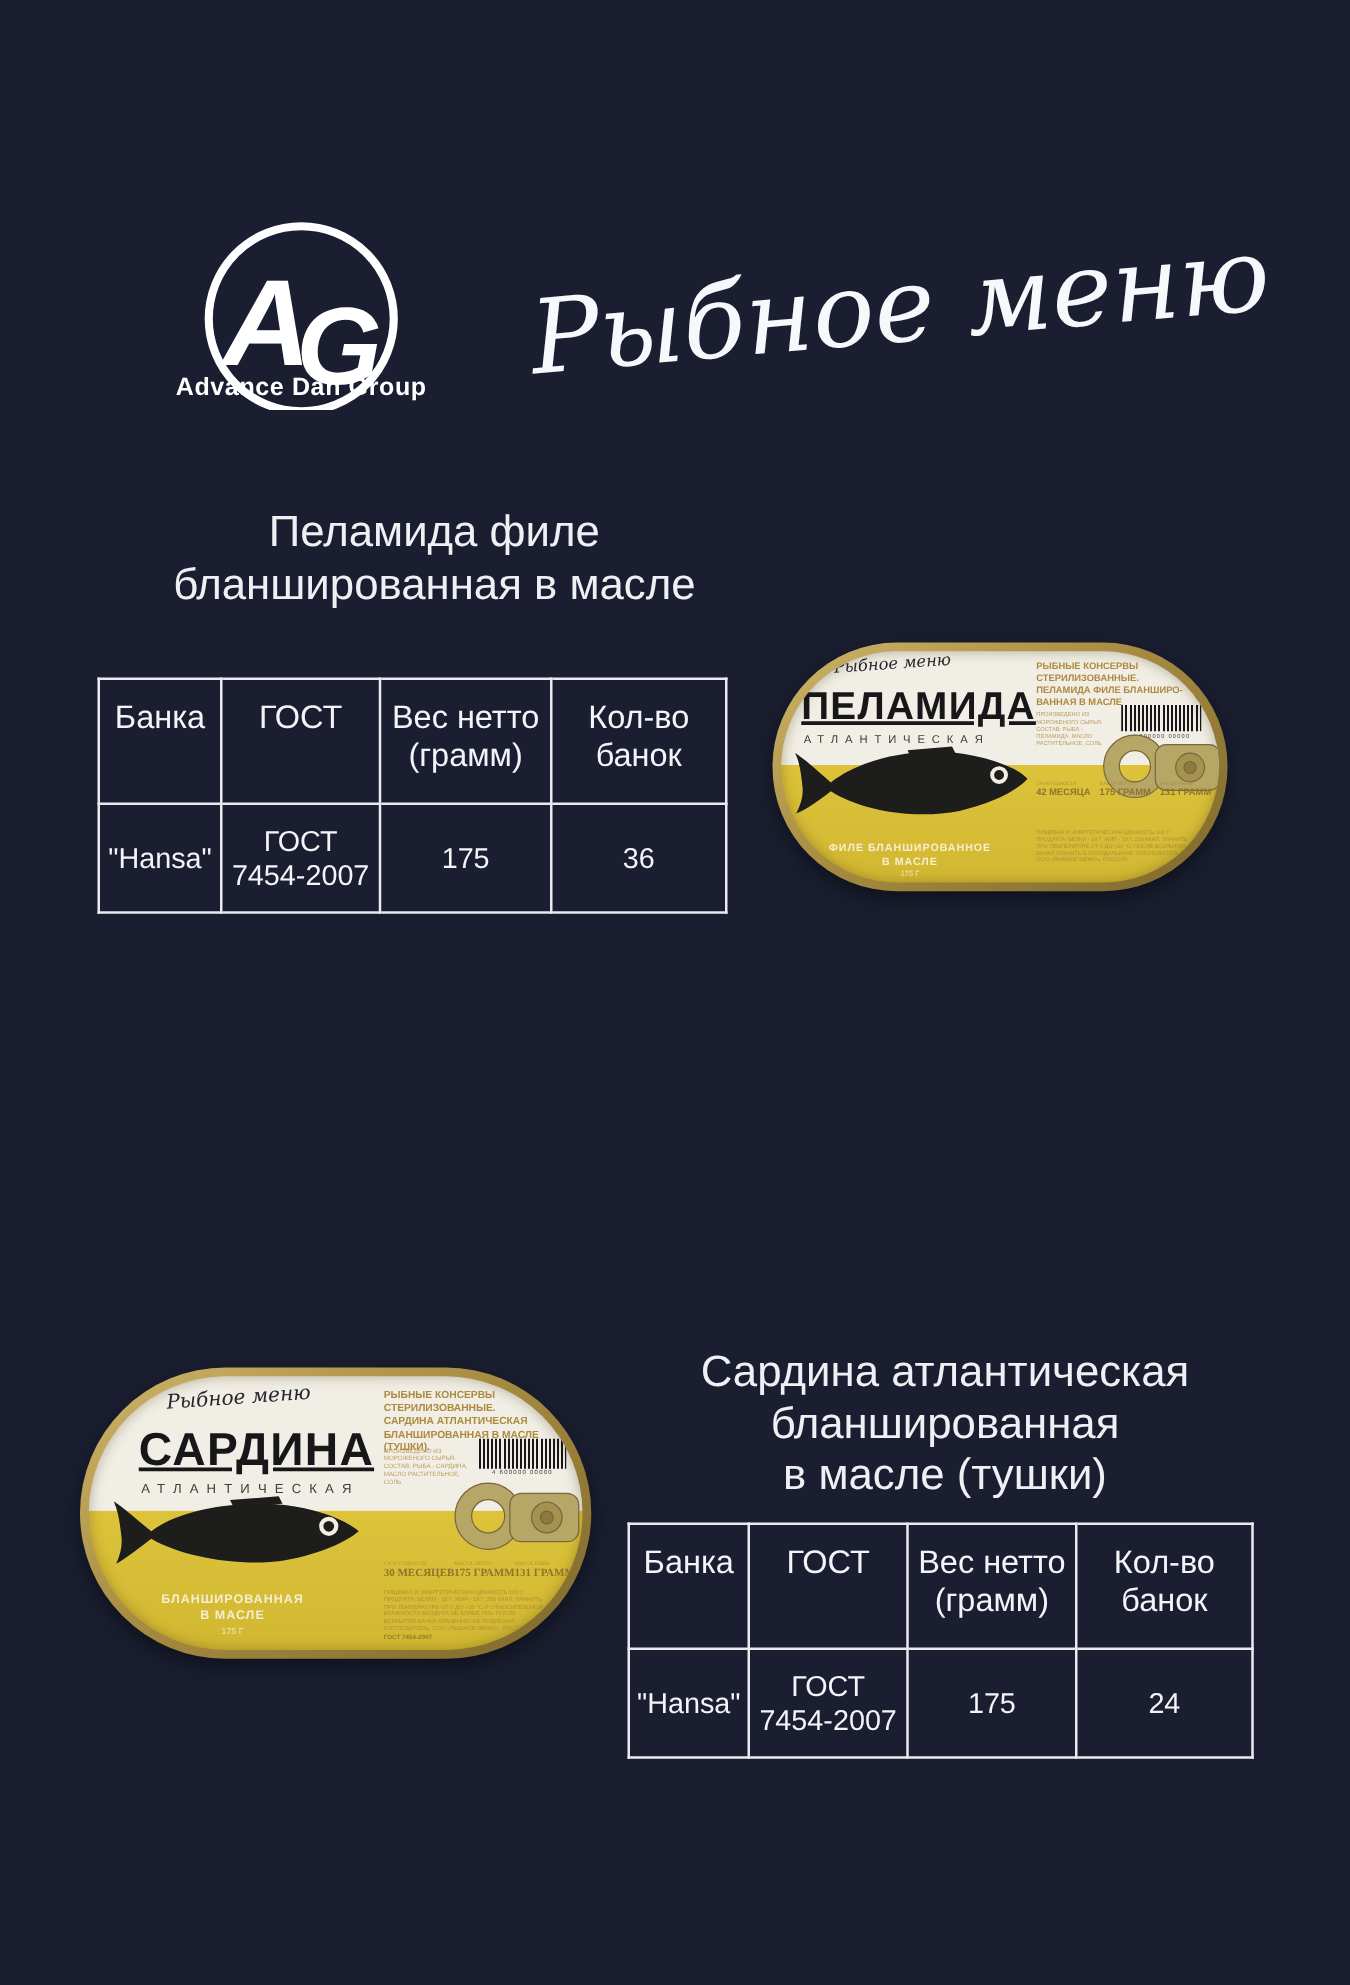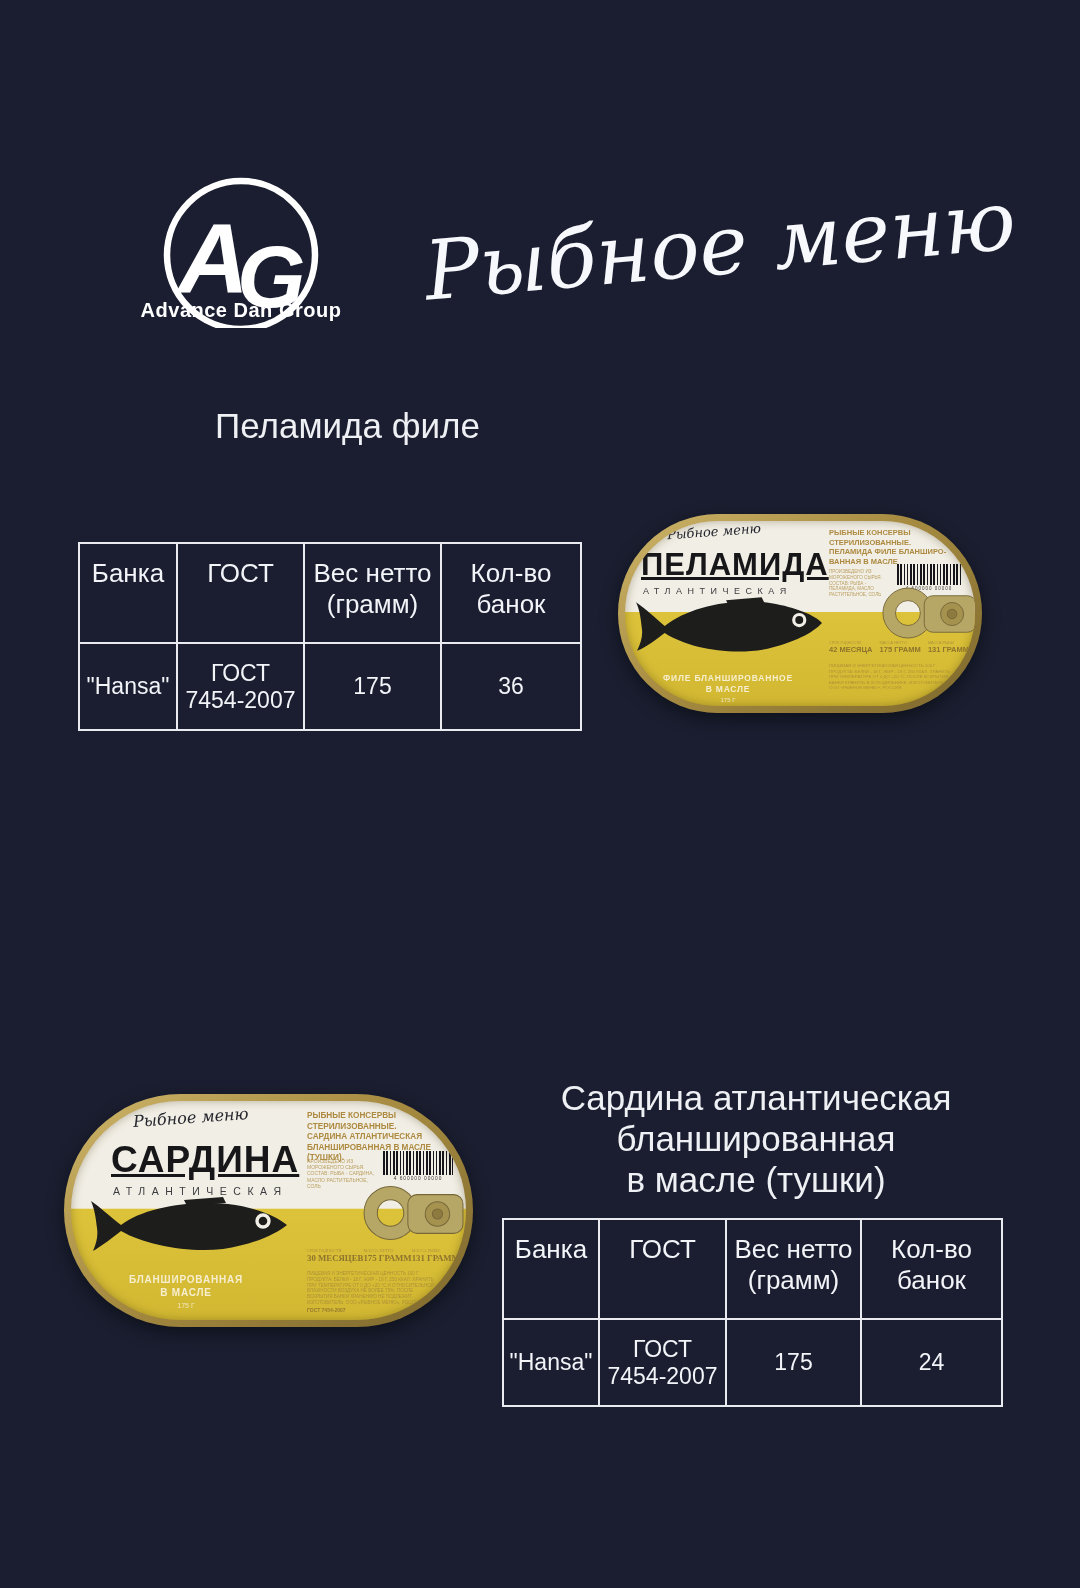--- a/index.html
+++ b/index.html
@@ -74,20 +74,21 @@
     <circle cx="103" cy="79" r="74" fill="none" stroke="#ffffff" stroke-width="6.5"></circle>
     <text x="40" y="116" font-family="Liberation Sans, sans-serif" font-size="98" font-style="italic" font-weight="bold" fill="#ffffff">A</text>
     <text x="99" y="131" font-family="Liberation Sans, sans-serif" font-size="88" font-style="italic" font-weight="bold" fill="#ffffff">G</text>
   </svg>
   <div class="logo-caption">Advance Dan Group</div>
 
   <div class="script-title">Рыбное меню</div>
 
   <div class="prod-title title-1">
     <div class="tline">Пеламида филе</div>
+    <div class="tline">бланшированная в масле</div>
   </div>
 
   <table class="spec table-1">
     <colgroup>
         <col style="width:98px">
         <col style="width:127px">
         <col style="width:137px">
         <col style="width:140px">
       </colgroup>
     <tbody>
@@ -131,21 +132,21 @@
 
       <svg class="can-el" style="left:257px; top:63px;" width="96" height="60" viewBox="0 0 100 62">
         <g stroke="#77683a" stroke-width="1">
           <path fill="#b7a767" fill-rule="evenodd" d="M27,4 A26,26 0 1,0 27,56 A26,26 0 1,0 27,4 Z M27,17 A13,13 0 1,1 27,43 A13,13 0 1,1 27,17 Z"></path>
           <rect x="44" y="12" rx="9" width="54" height="38" fill="#b7a767"></rect>
           <circle cx="73" cy="31" r="12" fill="#a5924f"></circle>
           <circle cx="73" cy="31" r="5" fill="#8d7a3e"></circle>
         </g>
       </svg>
 
-      <div class="can-el dataline" style="left:204px; top:120px; width:140px;">
+      <div class="can-el dataline" style="left:204px; top:104px; width:140px;">
         <div class="dcol">
           <div class="dlabel" style="font-size:3.8px;">СРОК ГОДНОСТИ</div>
           <div class="dvalue" style="font-size:7.5px;">42 МЕСЯЦА</div>
         </div>
         <div class="dcol">
           <div class="dlabel" style="font-size:3.8px;">МАССА НЕТТО</div>
           <div class="dvalue" style="font-size:7.5px;">175 ГРАММ</div>
         </div>
         <div class="dcol">
           <div class="dlabel" style="font-size:3.8px;">МАССА РЫБЫ</div>

